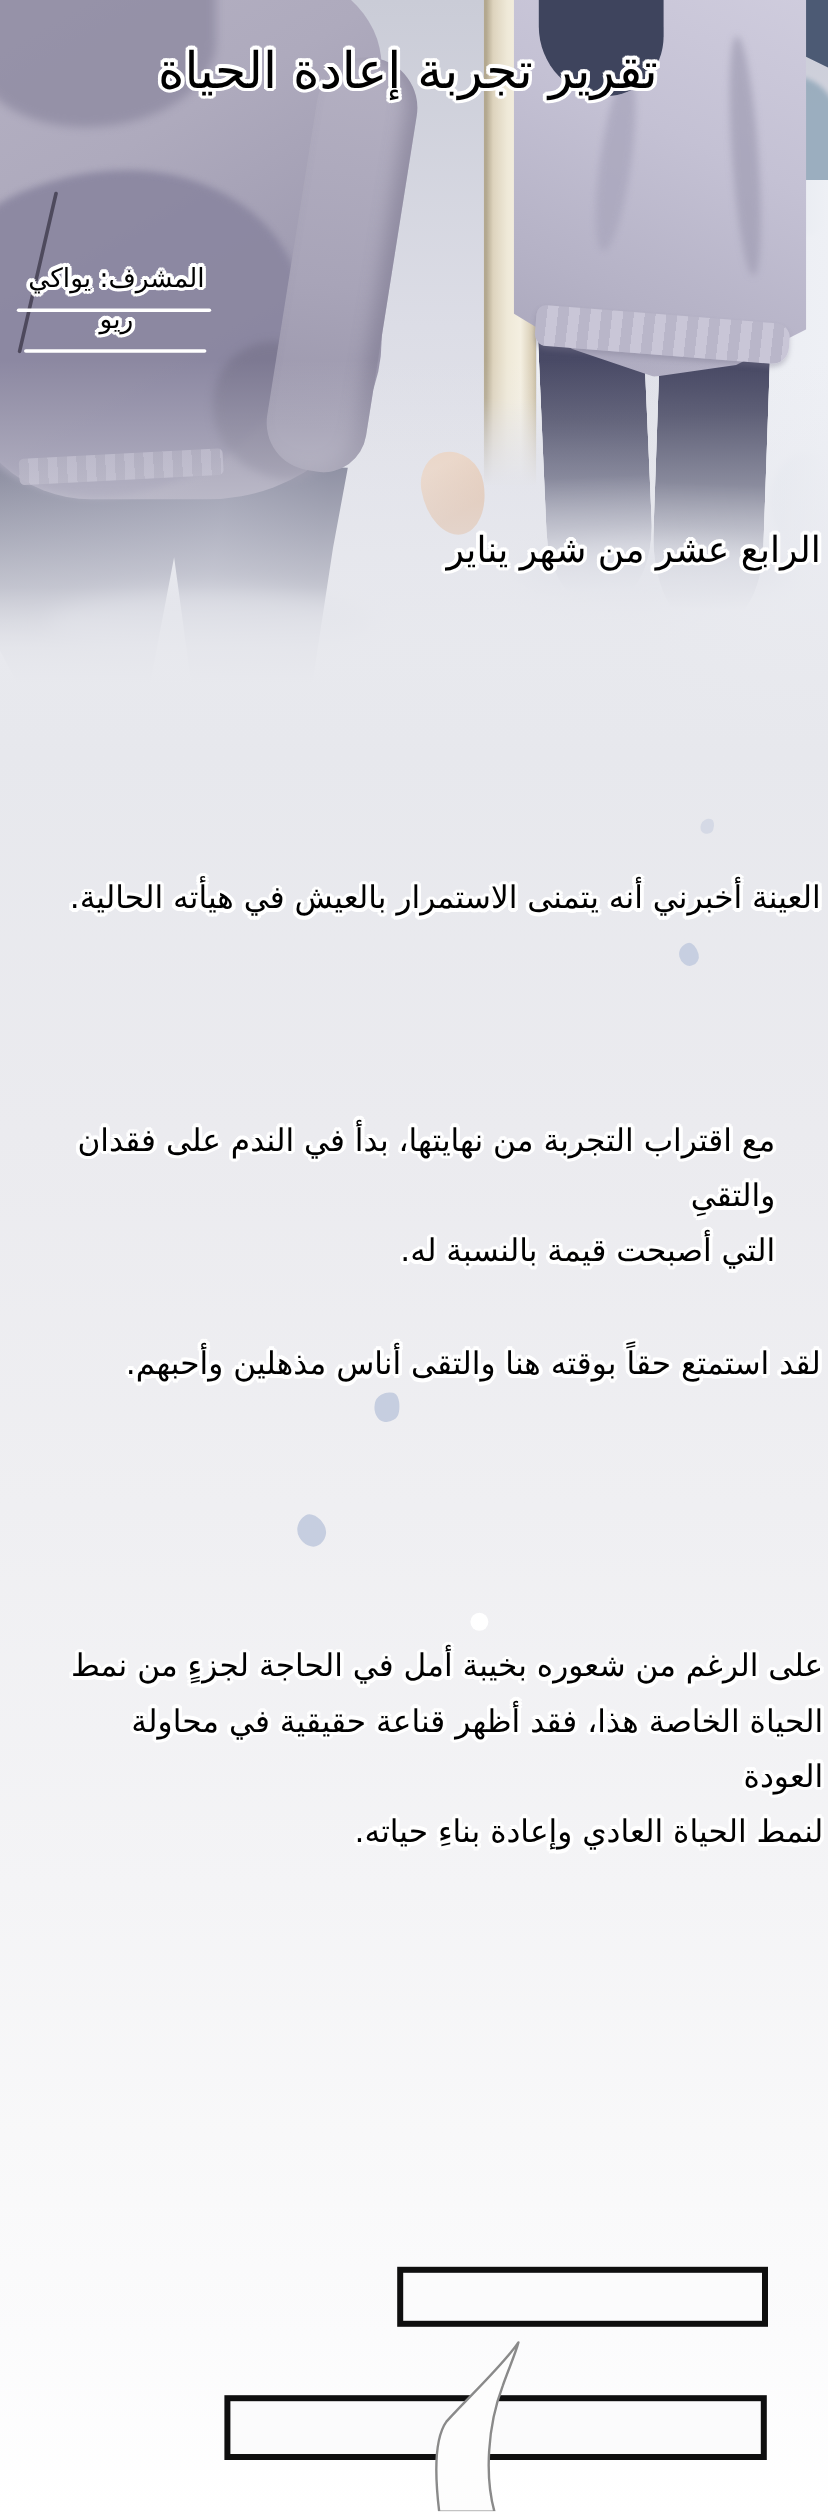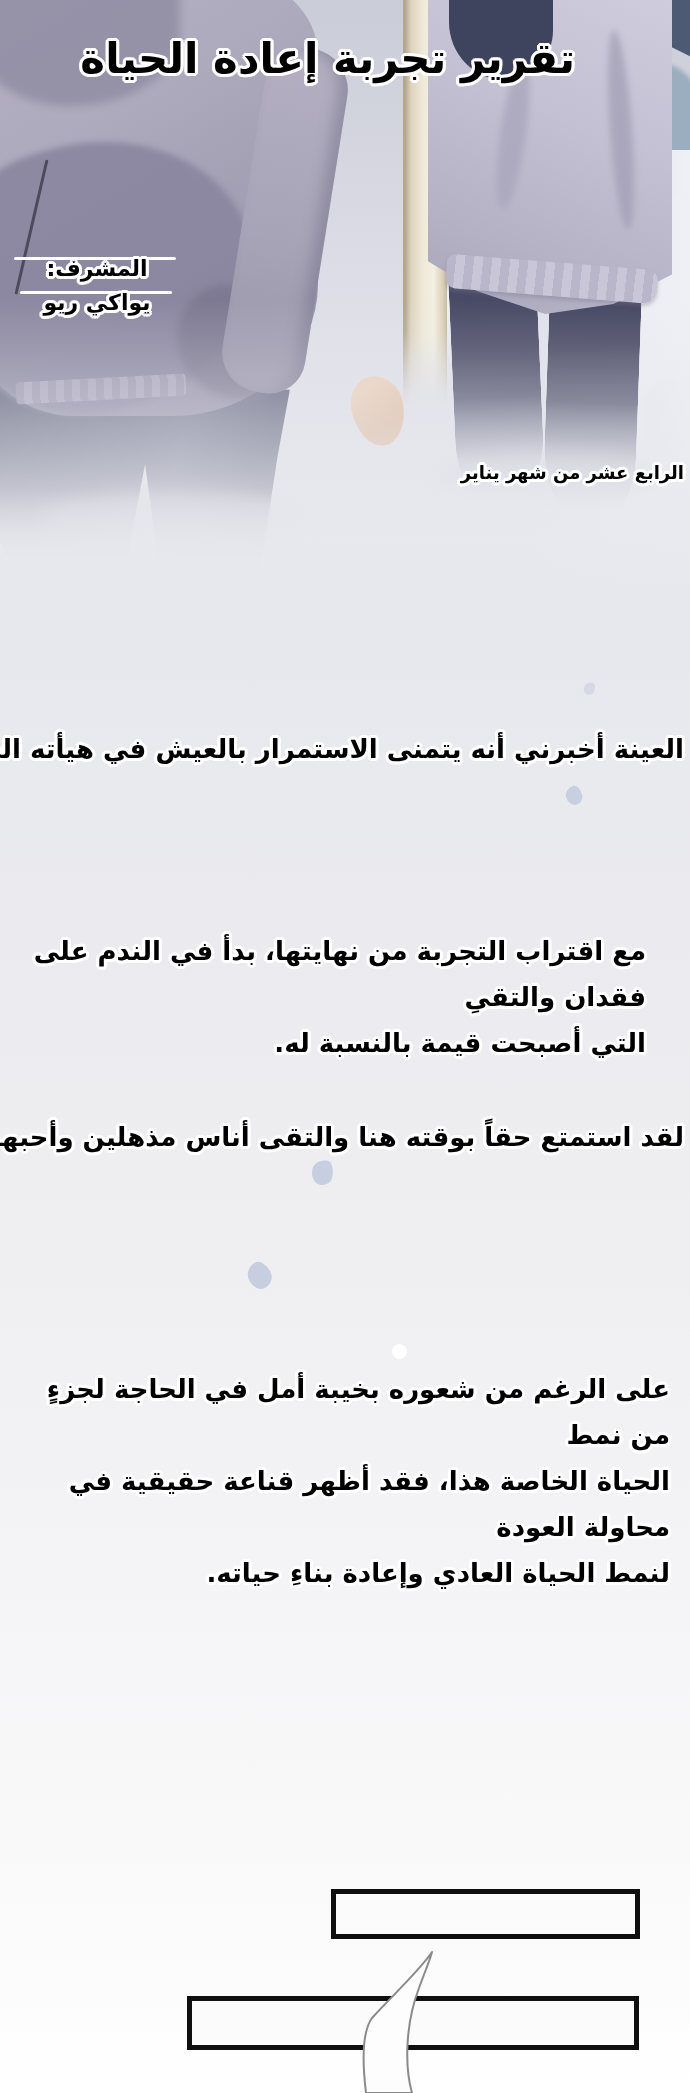--- a/index.html
+++ b/index.html
@@ -102,38 +102,38 @@
     border-radius:62% 38% 50% 50% / 48% 58% 42% 52%; }
   .petal-3 { left:312px; top:1160px; width:21px; height:25px; transform:rotate(10deg); opacity:.9;
     border-radius:64% 36% 52% 48% / 46% 60% 40% 54%; }
   .petal-4 { left:248px; top:1262px; width:23px; height:27px; transform:rotate(-30deg); opacity:.9;
     border-radius:60% 40% 55% 45% / 50% 55% 45% 50%; }
   .dot-white { position:absolute; left:392px; top:1344px; width:15px; height:15px;
     border-radius:50%; background:#ffffff; filter:blur(.5px); }
 
   
   .ar {
-    position:absolute; direction:rtl; color:#000; font-weight:700;
+    position:absolute; direction:rtl; color:#000; font-weight:400;
     font-family:"DejaVu Sans", sans-serif;
     text-shadow:
       2px 0 0 #fff, -2px 0 0 #fff, 0 2px 0 #fff, 0 -2px 0 #fff,
       2px 2px 0 #fff, -2px -2px 0 #fff, 2px -2px 0 #fff, -2px 2px 0 #fff,
       3px 1px 0 #fff, -3px 1px 0 #fff, 1px 3px 0 #fff, 1px -3px 0 #fff,
       3px -1px 0 #fff, -3px -1px 0 #fff, -1px 3px 0 #fff, -1px -3px 0 #fff;
   }
   .title { left:105px; top:34px; width:470px; text-align:center; font-size:42px; white-space:nowrap; }
-  .credits { left:12px; top:216px; width:170px; text-align:center; font-size:22px; line-height:34px;margin-top:36px; }
+  .credits { left:12px; top:216px; width:170px; text-align:center; font-size:22px; line-height:34px; }
   .credit-underline { position:absolute; background:#ffffff; height:3px; border-radius:2px; }
   .cu-1 { left:14px; top:257px; width:162px; }
   .cu-2 { left:20px; top:291px; width:152px; }
-  .date { right:6px; top:462px; font-size:18px; white-space:nowrap; }
+  .date { right:6px; top:441px; font-size:30px; white-space:nowrap; }
   .p1 { right:6px; top:734px; font-size:26px; white-space:nowrap; }
   .p2 { right:44px; top:928px; width:620px; font-size:26px; line-height:46px; white-space:pre-line; text-align:right; }
   .p3 { right:6px; top:1122px; font-size:26px; white-space:nowrap; }
-  .p4 { right:20px; top:1366px; width:650px; font-size:26px; line-height:46px; white-space:pre-line; text-align:right; }
+  .p4 { right:4px; top:1366px; width:650px; font-size:26px; line-height:46px; white-space:pre-line; text-align:right; }
 
   
   .cbox { position:absolute; border:5px solid #0f0f0f; background:#fbfbfc; box-sizing:border-box; }
   .cbox-1 { left:331px; top:1889px; width:309px; height:50px; }
   .cbox-2 { left:187px; top:1996px; width:452px; height:54px; }
   .paper { position:absolute; left:340px; top:1944px; width:110px; height:149px; }
 </style>
 </head>
 <body>
 

